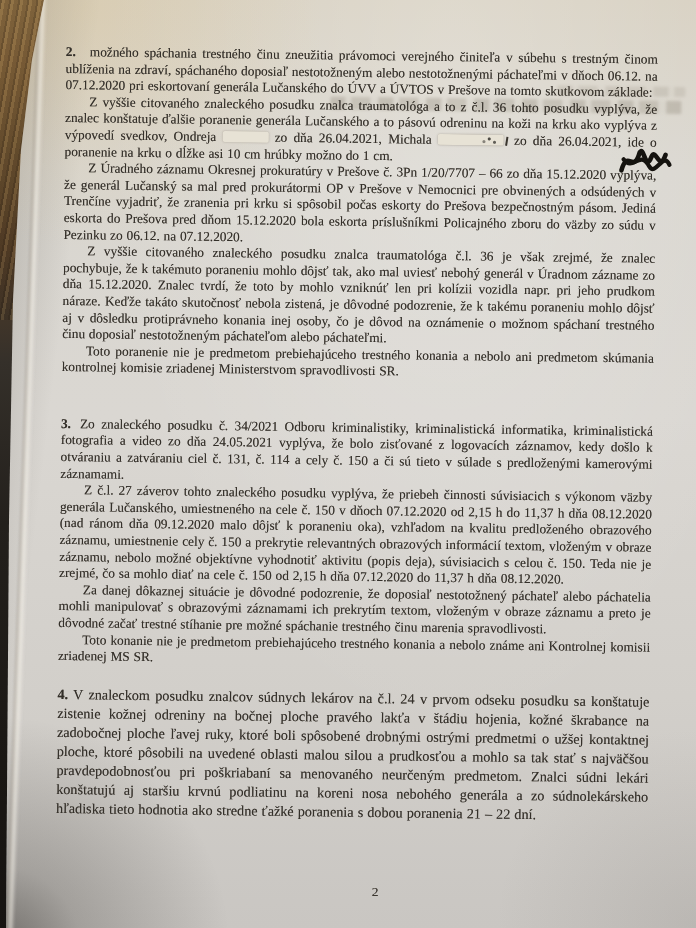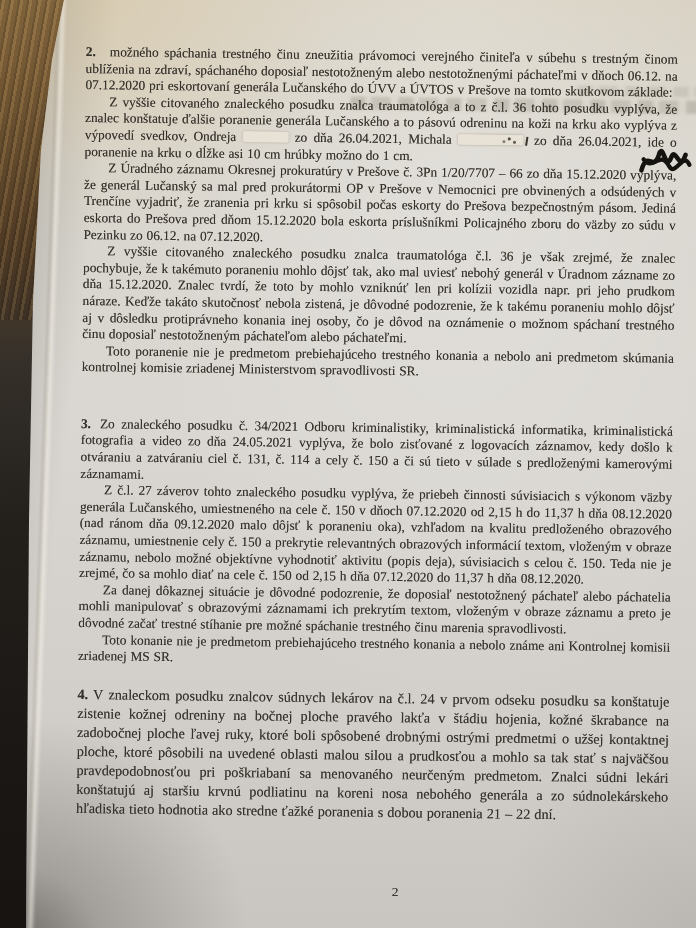--- a/index.html
+++ b/index.html
@@ -16,21 +16,20 @@
   .paper{
     position:absolute;inset:0;
     clip-path:polygon(44px 0,696px 0,696px 928px,6px 928px,9px 520px,13px 300px,21px 150px,32px 60px);
     background:
       radial-gradient(circle at 12% 1%,rgba(222,198,148,.30),rgba(222,198,148,0) 240px),
       radial-gradient(circle at 0% 102%,rgba(25,22,18,.50),rgba(25,22,18,.22) 80px,rgba(25,22,18,0) 230px),
       radial-gradient(circle at 100% 100%,rgba(110,105,100,.16),rgba(110,105,100,0) 200px),
       radial-gradient(ellipse at 65% 10%,rgba(255,255,255,.22),rgba(255,255,255,0) 55%),
       linear-gradient(97deg,rgba(35,30,25,.36) 0px,rgba(60,55,48,.17) 34px,rgba(0,0,0,0) 100px),
       linear-gradient(180deg,#d7d0c1 0%,#d9d6cf 18%,#dad7d2 45%,#d2cfca 75%,#c9c6c2 100%);
-    margin-left: 20px;
   }
   .edge-light{
     position:absolute;left:4px;top:-12px;width:9px;height:106%;
     transform:rotate(2deg);transform-origin:0 100%;
     background:linear-gradient(90deg,rgba(120,110,95,.35),rgba(250,246,238,.6) 55%,rgba(250,246,238,0));
     filter:blur(.8px);
   }
   .content{
     position:absolute;left:66px;top:44px;width:592px;
     transform:rotate(.75deg);transform-origin:0 0;

